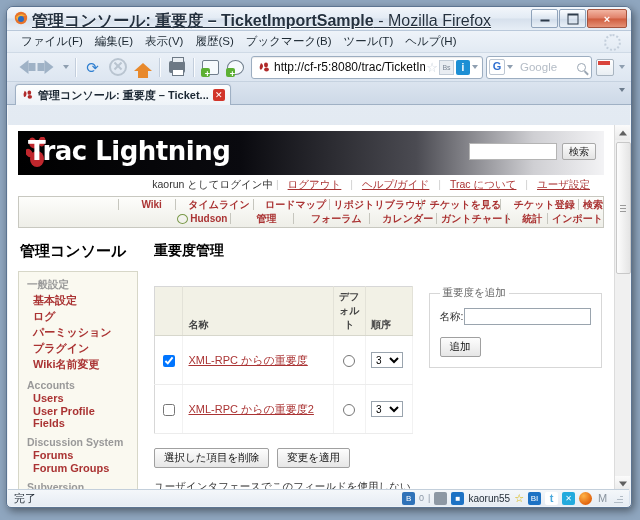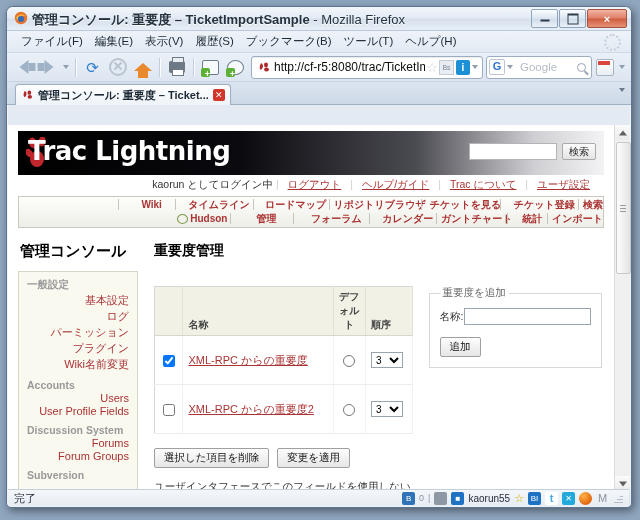--- a/index.html
+++ b/index.html
@@ -23,22 +23,23 @@
   #titlebar{
     position:relative;height:23px;
     background:linear-gradient(to bottom,#f2f6fb 0%,#e3ebf4 48%,#d6e0ec 52%,#e7eef6 100%);
     border-bottom:1px solid #b9c8da;
   }
   #titlebar .ffico{
     position:absolute;left:7px;top:4px;width:14px;height:14px;
   }
   #wintitle{
     position:absolute;left:25px;top:4px;right:90px;
-    font-size:13px;color:#24313f;white-space:nowrap;overflow:hidden;
+    font-size:16px;color:#24313f;white-space:nowrap;overflow:hidden;
     text-shadow:0 1px 0 rgba(255,255,255,.9);
+    text-decoration:underline;
   }
   #wintitle b{font-weight:bold;}
   .winbtns{position:absolute;right:4px;top:2px;display:flex;gap:1px;}
   .winbtn{
     width:25px;height:17px;border:1px solid #8fa3ba;border-radius:2px;
     background:linear-gradient(to bottom,#fbfdff,#dbe5f0 50%,#cfdbe9 51%,#eaf1f8);
     position:relative;
   }
   .winbtn.close{
     width:38px;border-color:#a4543f;
@@ -188,21 +189,21 @@
 
   
   #content{margin:14px 10px 0 10px;display:flex;}
   #adminsidebar{width:120px;}
   #adminsidebar h1{font-size:15px;font-weight:bold;color:#000;margin:0 0 10px 2px;}
   #adminnav{
     border:1px solid #d7d7c8;background:#faf9f0;padding:6px 8px 8px 8px;min-height:196px;
   }
   #adminnav .grp{font-size:10.5px;font-weight:bold;color:#999;margin:7px 0 1px 0;}
   #adminnav .grp.first{margin-top:0;}
-  #adminnav a{display:block;font-size:11px;color:#a33;text-decoration:none;margin:1px 0 1px 6px;font-weight:normal;text-align:right;}
+  #adminnav a{display:block;font-size:11px;color:#a33;text-decoration:none;margin:1px 0 1px 6px;font-weight:bold;}
 
   #adminmain{flex:1;padding-left:16px;}
   #adminmain h2{font-size:14px;font-weight:bold;color:#000;margin:0 0 26px 0;}
   #mainrow{display:flex;gap:14px;align-items:flex-start;}
 
   table.listing{border-collapse:collapse;border:1px solid #d7d7d7;font-size:10.5px;}
   table.listing th{
     background:#f2f1e6;border-bottom:1px solid #d7d7cc;border-right:1px solid #e3e2d8;
     vertical-align:bottom;padding:3px 5px;color:#444;font-size:10px;text-align:left;
     font-weight:bold;

